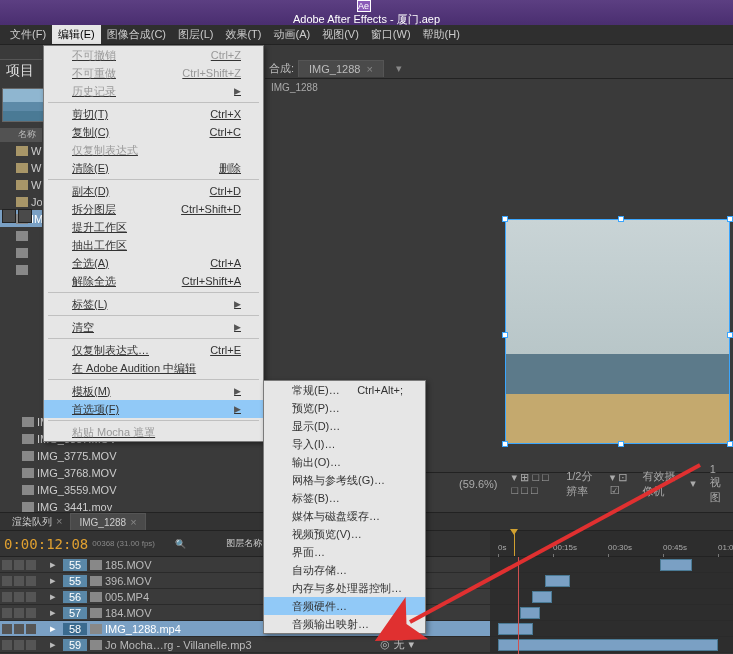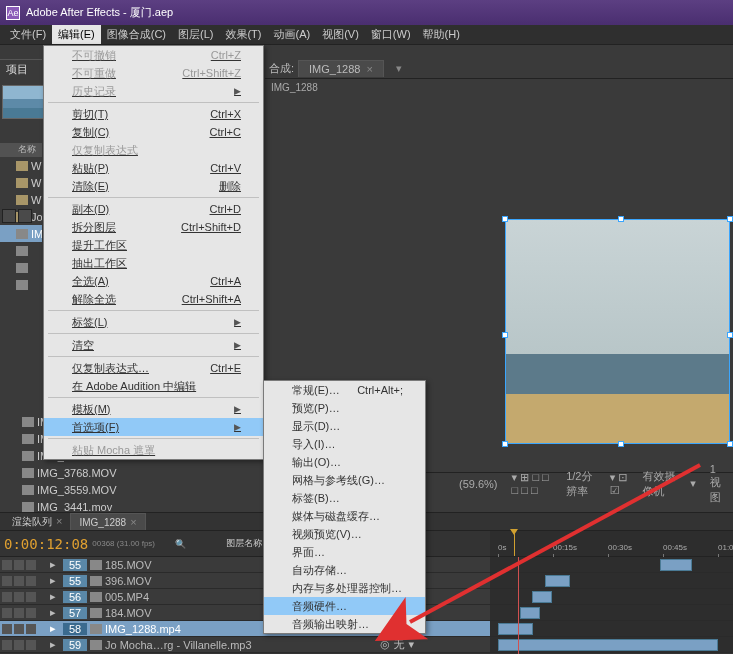--- a/index.html
+++ b/index.html
@@ -1,38 +1,38 @@
 <!DOCTYPE html>
 <html><head>
 <meta charset="utf-8">
 <style>
 * { margin: 0; padding: 0; box-sizing: border-box; font-family: "Microsoft YaHei", Arial, sans-serif; font-size: 11px; }
 body { width: 733px; height: 654px; background: #3a3a3a; color: #ccc; overflow: hidden; position: relative; }
-.titlebar { height: 25px; background: linear-gradient(#5c3f82,#4a2e70); color: #fff; display: flex; align-items: center; padding: 0 6px; }
+.titlebar { height: 25px; background: linear-gradient(#5c3f82,#4a2e70); color: #fff; display: flex; align-items: center; padding: 0 6px; flex-direction: column; }
 .titlebar .icon { width: 14px; height: 14px; background: #8b5bb8; border: 1px solid #fff; margin-right: 6px; font-size: 9px; display: flex; align-items: center; justify-content: center; }
 .menubar { height: 20px; background: #2f2f2f; border-bottom: 1px solid #222; display: flex; padding-left: 4px; }
 .menubar span { padding: 2px 6px; cursor: default; }
 .menubar span.active { background: #e6e6e6; color: #000; }
 .workspace { position: absolute; top: 45px; left: 0; right: 0; bottom: 0; background: #3a3a3a; }
 
 
 .menu { position: absolute; background: #e6e6e6; color: #333; border: 1px solid #7a7a7a; box-shadow: 2px 2px 5px rgba(0,0,0,.4); z-index: 100; }
 .menu-item { display: flex; justify-content: space-between; align-items: center; padding: 2px 22px 2px 28px; height: 18px; cursor: default; white-space: nowrap; }
 .menu-item.disabled { color: #999; }
 .menu-item.highlight { background: #91c9f7; }
 .menu-sep { height: 1px; background: #c0c0c0; margin: 2px 4px; }
 .menu-item .arrow { font-size: 9px; color: #555; }
 .menu1 { top: 45px; left: 43px; width: 221px; text-decoration: underline; }
 .menu2 { top: 380px; left: 263px; width: 163px; }
 
 
 .project { position: absolute; top: 14px; left: 0; width: 42px; }
-.ptab { background: #3a3a3a; color: #ddd; padding: 2px 6px; font-size: 11px; border-top: 1px solid #555; }
+.ptab { background: #3a3a3a; color: #ddd; padding: 2px 6px; font-size: 14px; border-top: 1px solid #555; }
 .thumb { width: 42px; height: 34px; margin: 6px 2px; background: linear-gradient(#8fb6d0 40%,#5d8aa8 40%,#5d8aa8 70%,#4a7a95 70%); border: 1px solid #666; }
-.plist { margin-top: 24px; }
+.plist { margin-top: 6px; }
 .prow { display: flex; align-items: center; height: 17px; padding-left: 16px; color: #ccc; font-size: 10px; overflow: hidden; }
 .prow.sel { background: #7aa0c4; color: #fff; }
 .prow .icn { width: 12px; height: 10px; background: #a89668; margin-right: 3px; flex-shrink: 0; }
 .prow .icnf { width: 12px; height: 10px; background: #888; margin-right: 3px; flex-shrink: 0; }
 .phead { background: #525252; height: 14px; padding-left: 18px; font-size: 9px; color: #bbb; }
 
 
 .comp { position: absolute; top: 14px; left: 265px; right: 0; bottom: 160px; background: #3a3a3a; }
 .comp-tabs { height: 20px; border-bottom: 1px solid #222; display: flex; align-items: center; padding-left: 4px; color: #bbb; font-size: 10px; }
 .comp-tabs .tab { background: #4a4a4a; padding: 2px 10px; border: 1px solid #555; border-bottom: none; margin-right: 4px; }
@@ -394,24 +394,20 @@
       <span>Ctrl+X</span>
     </div>
     <div class="menu-item">
       <span>复制(C)</span>
       <span>Ctrl+C</span>
     </div>
     <div class="menu-item disabled">
       <span>仅复制表达式</span>
     </div>
     <div class="menu-item">
-      <span>粘贴(P)</span>
-      <span>Ctrl+V</span>
-    </div>
-    <div class="menu-item">
       <span>清除(E)</span>
       <span>删除</span>
     </div>
     <div class="menu-sep"></div>
     <div class="menu-item">
       <span>副本(D)</span>
       <span>Ctrl+D</span>
     </div>
     <div class="menu-item">
       <span>拆分图层</span>

